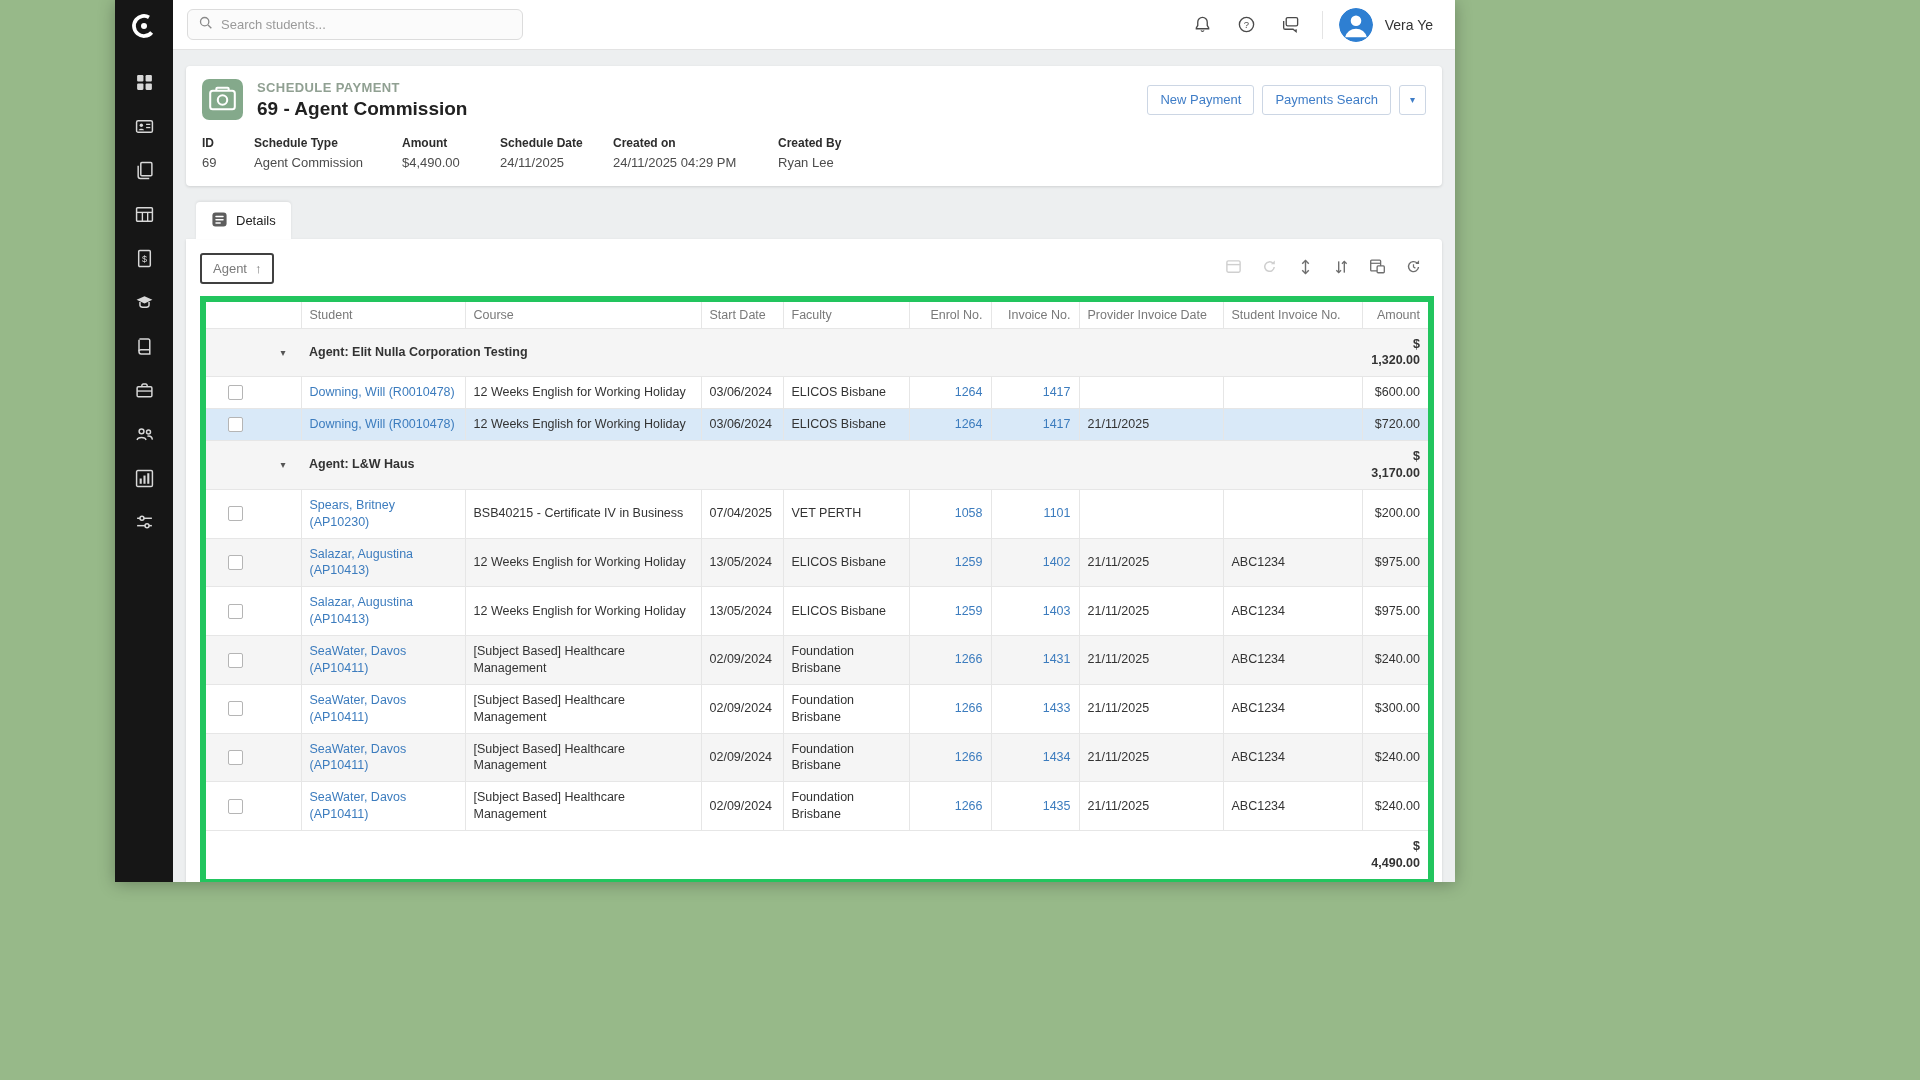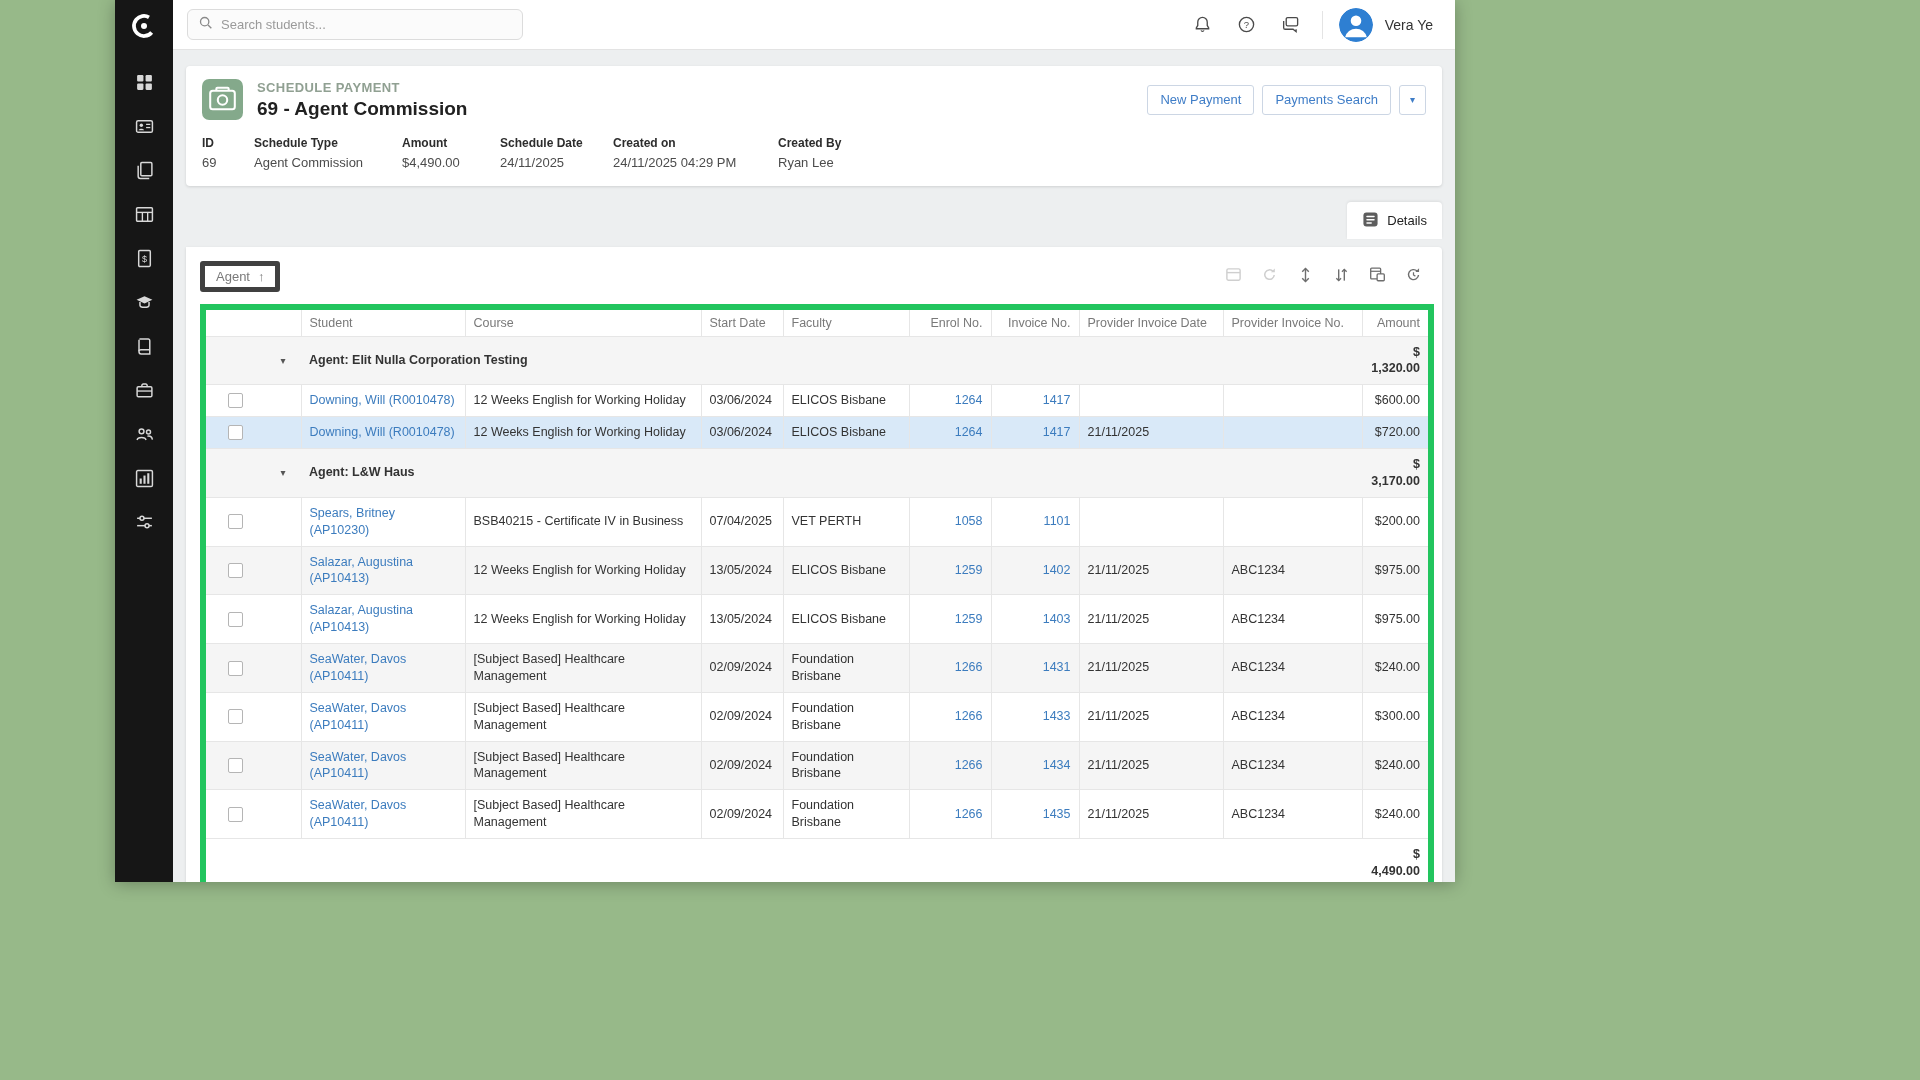--- a/index.html
+++ b/index.html
@@ -42,29 +42,29 @@
   .page-title { font-size:19px; font-weight:700; color:#212121; margin-top:3px; }
   .head-actions { display:flex; align-items:center; gap:8px; }
   .btn { height:30px; padding:0 12px; background:#fff; border:1px solid #ccd6e4; border-radius:3px;
          color:#3f7dc7; font-size:13px; cursor:pointer; font-family:inherit; }
   .btn-caret { width:27px; padding:0; font-size:10px; }
   .head-info { display:flex; padding:11px 16px 16px; }
   .info-field { padding-right:10px; }
   .info-label { font-size:12px; font-weight:700; color:#2d2d2d; }
   .info-value { font-size:13px; color:#4c4c4c; margin-top:5px; white-space:nowrap; }
 
-  .tabs { display:flex; margin:16px 0 8px 10px; position:relative; z-index:2;justify-content:flex-end; }
+  .tabs { display:flex; margin:16px 0 0 10px; position:relative; z-index:2; }
   .tab { background:#fff; height:37px; padding:0 15px; display:flex; align-items:center; gap:8px;
          border-radius:4px 4px 0 0; font-size:13px; color:#222; cursor:pointer;
          box-shadow:0 -1px 3px rgba(0,0,0,.08); }
 
   .table-card { border-top-left-radius:0; padding:14px 14px 12px; position:relative; z-index:1; }
   .grid-toolbar { display:flex; justify-content:space-between; align-items:center; margin-bottom:12px; }
   .group-chip { display:inline-flex; align-items:center; gap:8px; height:31px; padding:0 11px;
-                border:5px solid #404040; border-radius:3px; color:#7a7a7a; font-size:13px; background:#fff; cursor:pointer; }
+                border:2px solid #404040; border-radius:3px; color:#7a7a7a; font-size:13px; background:#fff; cursor:pointer; }
   .sort-arrow { font-size:13px; color:#7a7a7a; }
   .tb-group { display:flex; gap:6px; }
   .tbb { width:30px; height:28px; display:flex; align-items:center; justify-content:center; background:#fff;
          border:none; border-radius:3px; cursor:pointer; color:#6e6e6e; font-size:16px; font-family:inherit; }
   .tbb.disabled { color:#cfcfcf; }
 
   table.grid { width:100%; border-collapse:collapse; table-layout:fixed; font-size:12.5px; color:#333;
                border:6px solid #22c55e; }
   .grid th { height:29px; font-weight:400; color:#797979; font-size:12.5px; padding:0 8px;
              border:1px solid #e6e6e6; text-align:left; cursor:pointer; }
@@ -357,21 +357,21 @@
           <thead>
               <tr>
                 <th colspan="2"></th>
                 <th>Student</th>
                 <th>Course</th>
                 <th>Start Date</th>
                 <th>Faculty</th>
                 <th class="al-right">Enrol No.</th>
                 <th class="al-right">Invoice No.</th>
                 <th>Provider Invoice Date</th>
-                <th>Provider Invoice No.</th>
+                <th>Student Invoice No.</th>
                 <th class="al-right">Amount</th>
               </tr>
             </thead>
           <tbody>
               <tr class="group-row">
                 <td></td>
                 <td class="g-caret">▾</td>
                 <td class="g-label" colspan="8">Agent: Elit Nulla Corporation Testing</td>
                 <td class="g-amount al-right">$ 1,320.00</td>
               </tr>

